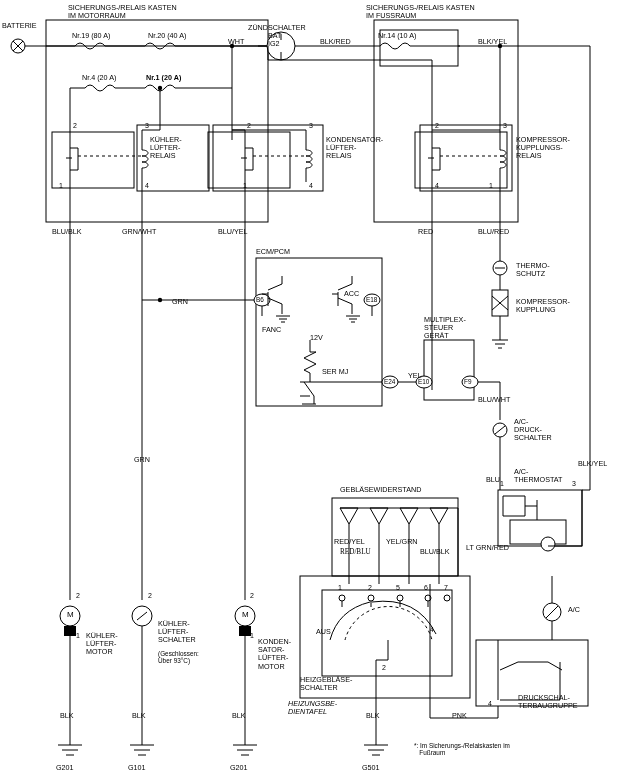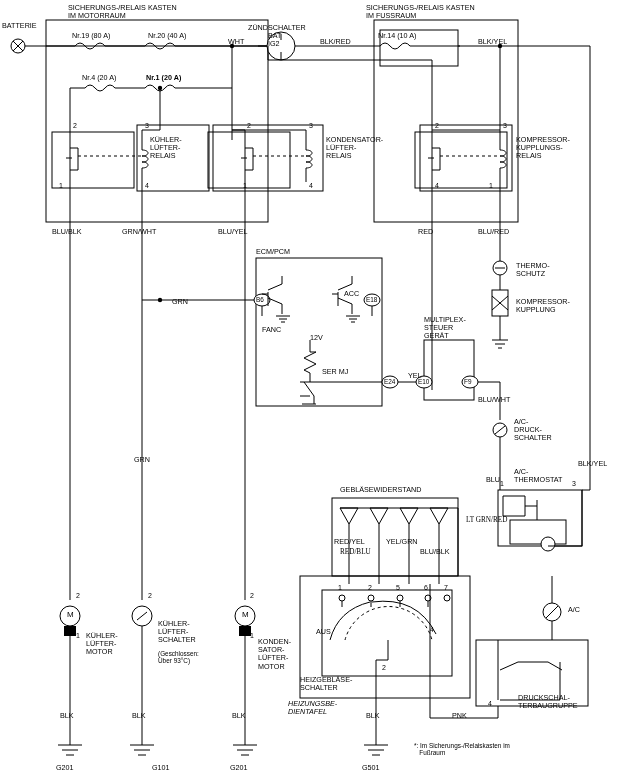--- a/index.html
+++ b/index.html
@@ -319,21 +319,21 @@
 <div class="lbl" style="left:514px;top:468px;">A/C-
 THERMOSTAT</div>
 <div class="lbl num" style="left:500px;top:480px;">1</div>
 <div class="lbl num" style="left:572px;top:480px;">3</div>
 
 <div class="lbl" style="left:340px;top:486px;">GEBLÄSEWIDERSTAND</div>
 <div class="lbl" style="left:324px;top:538px;padding-left:10px;">RED/YEL</div>
 <div class="lbl" style="left:340px;top:548px;font-family:Liberation Serif, serif;">RED/BLU</div>
 <div class="lbl" style="left:386px;top:538px;">YEL/GRN</div>
 <div class="lbl" style="left:420px;top:548px;">BLU/BLK</div>
-<div class="lbl" style="left:466px;top:516px;font-family:Liberation Serif, serif;">LT GRN/RED</div>
+<div class="lbl" style="left:466px;top:544px;">LT GRN/RED</div>
 
 <div class="lbl num" style="left:338px;top:584px;">1</div>
 <div class="lbl num" style="left:368px;top:584px;">2</div>
 <div class="lbl num" style="left:396px;top:584px;">5</div>
 <div class="lbl num" style="left:424px;top:584px;">6</div>
 <div class="lbl num" style="left:444px;top:584px;">7</div>
 <div class="lbl num" style="left:430px;top:626px;">4</div>
 <div class="lbl num" style="left:382px;top:664px;">2</div>
 <div class="lbl" style="left:316px;top:628px;">AUS</div>
 <div class="lbl" style="left:288px;top:700px;font-style:italic;">HEIZUNGSBE-
@@ -364,21 +364,21 @@
 SATOR-
 LÜFTER-
 MOTOR</div>
 
 <div class="lbl" style="left:60px;top:712px;">BLK</div>
 <div class="lbl" style="left:132px;top:712px;">BLK</div>
 <div class="lbl" style="left:232px;top:712px;">BLK</div>
 <div class="lbl" style="left:366px;top:712px;">BLK</div>
 
 <div class="lbl" style="left:56px;top:764px;">G201</div>
-<div class="lbl" style="left:128px;top:764px;margin-left:24px;">G101</div>
+<div class="lbl" style="left:128px;top:764px;">G101</div>
 <div class="lbl" style="left:230px;top:764px;">G201</div>
 <div class="lbl" style="left:362px;top:764px;">G501</div>
 
 <div class="lbl tiny" style="left:414px;top:742px;">*: Im Sicherungs-/Relaiskasten im
    Fußraum</div>
 
 <div class="lbl" style="left:67px;top:611px;font-size:8px;">M</div>
 <div class="lbl" style="left:242px;top:611px;font-size:8px;">M</div>
 
 </div>

